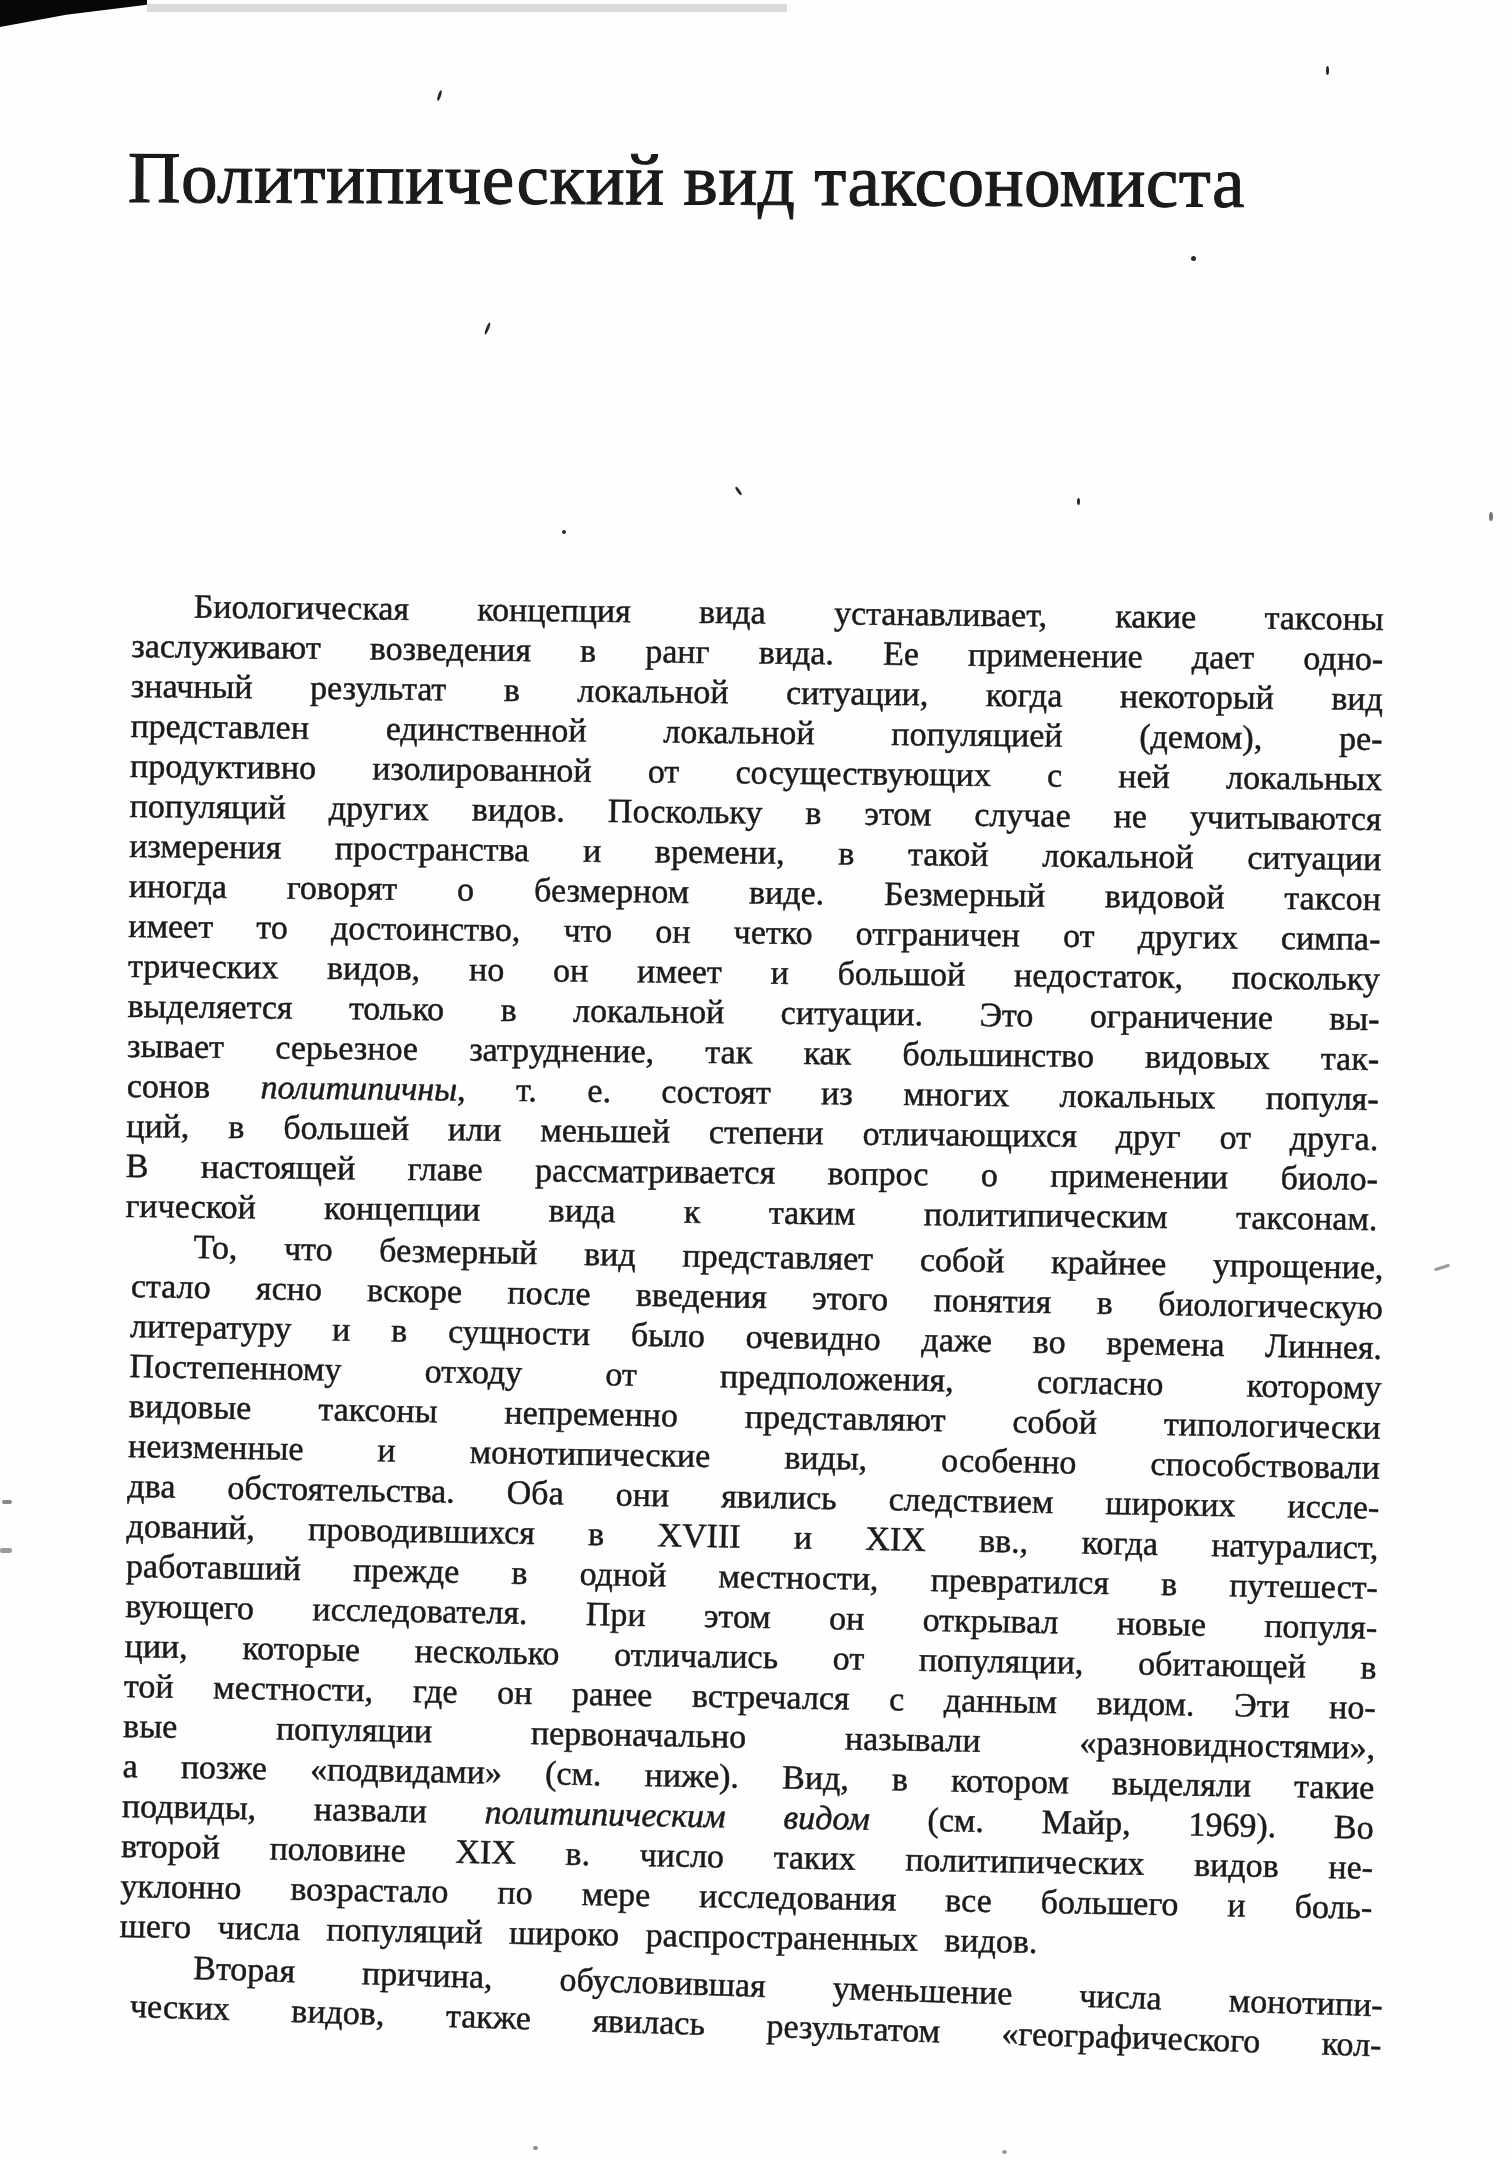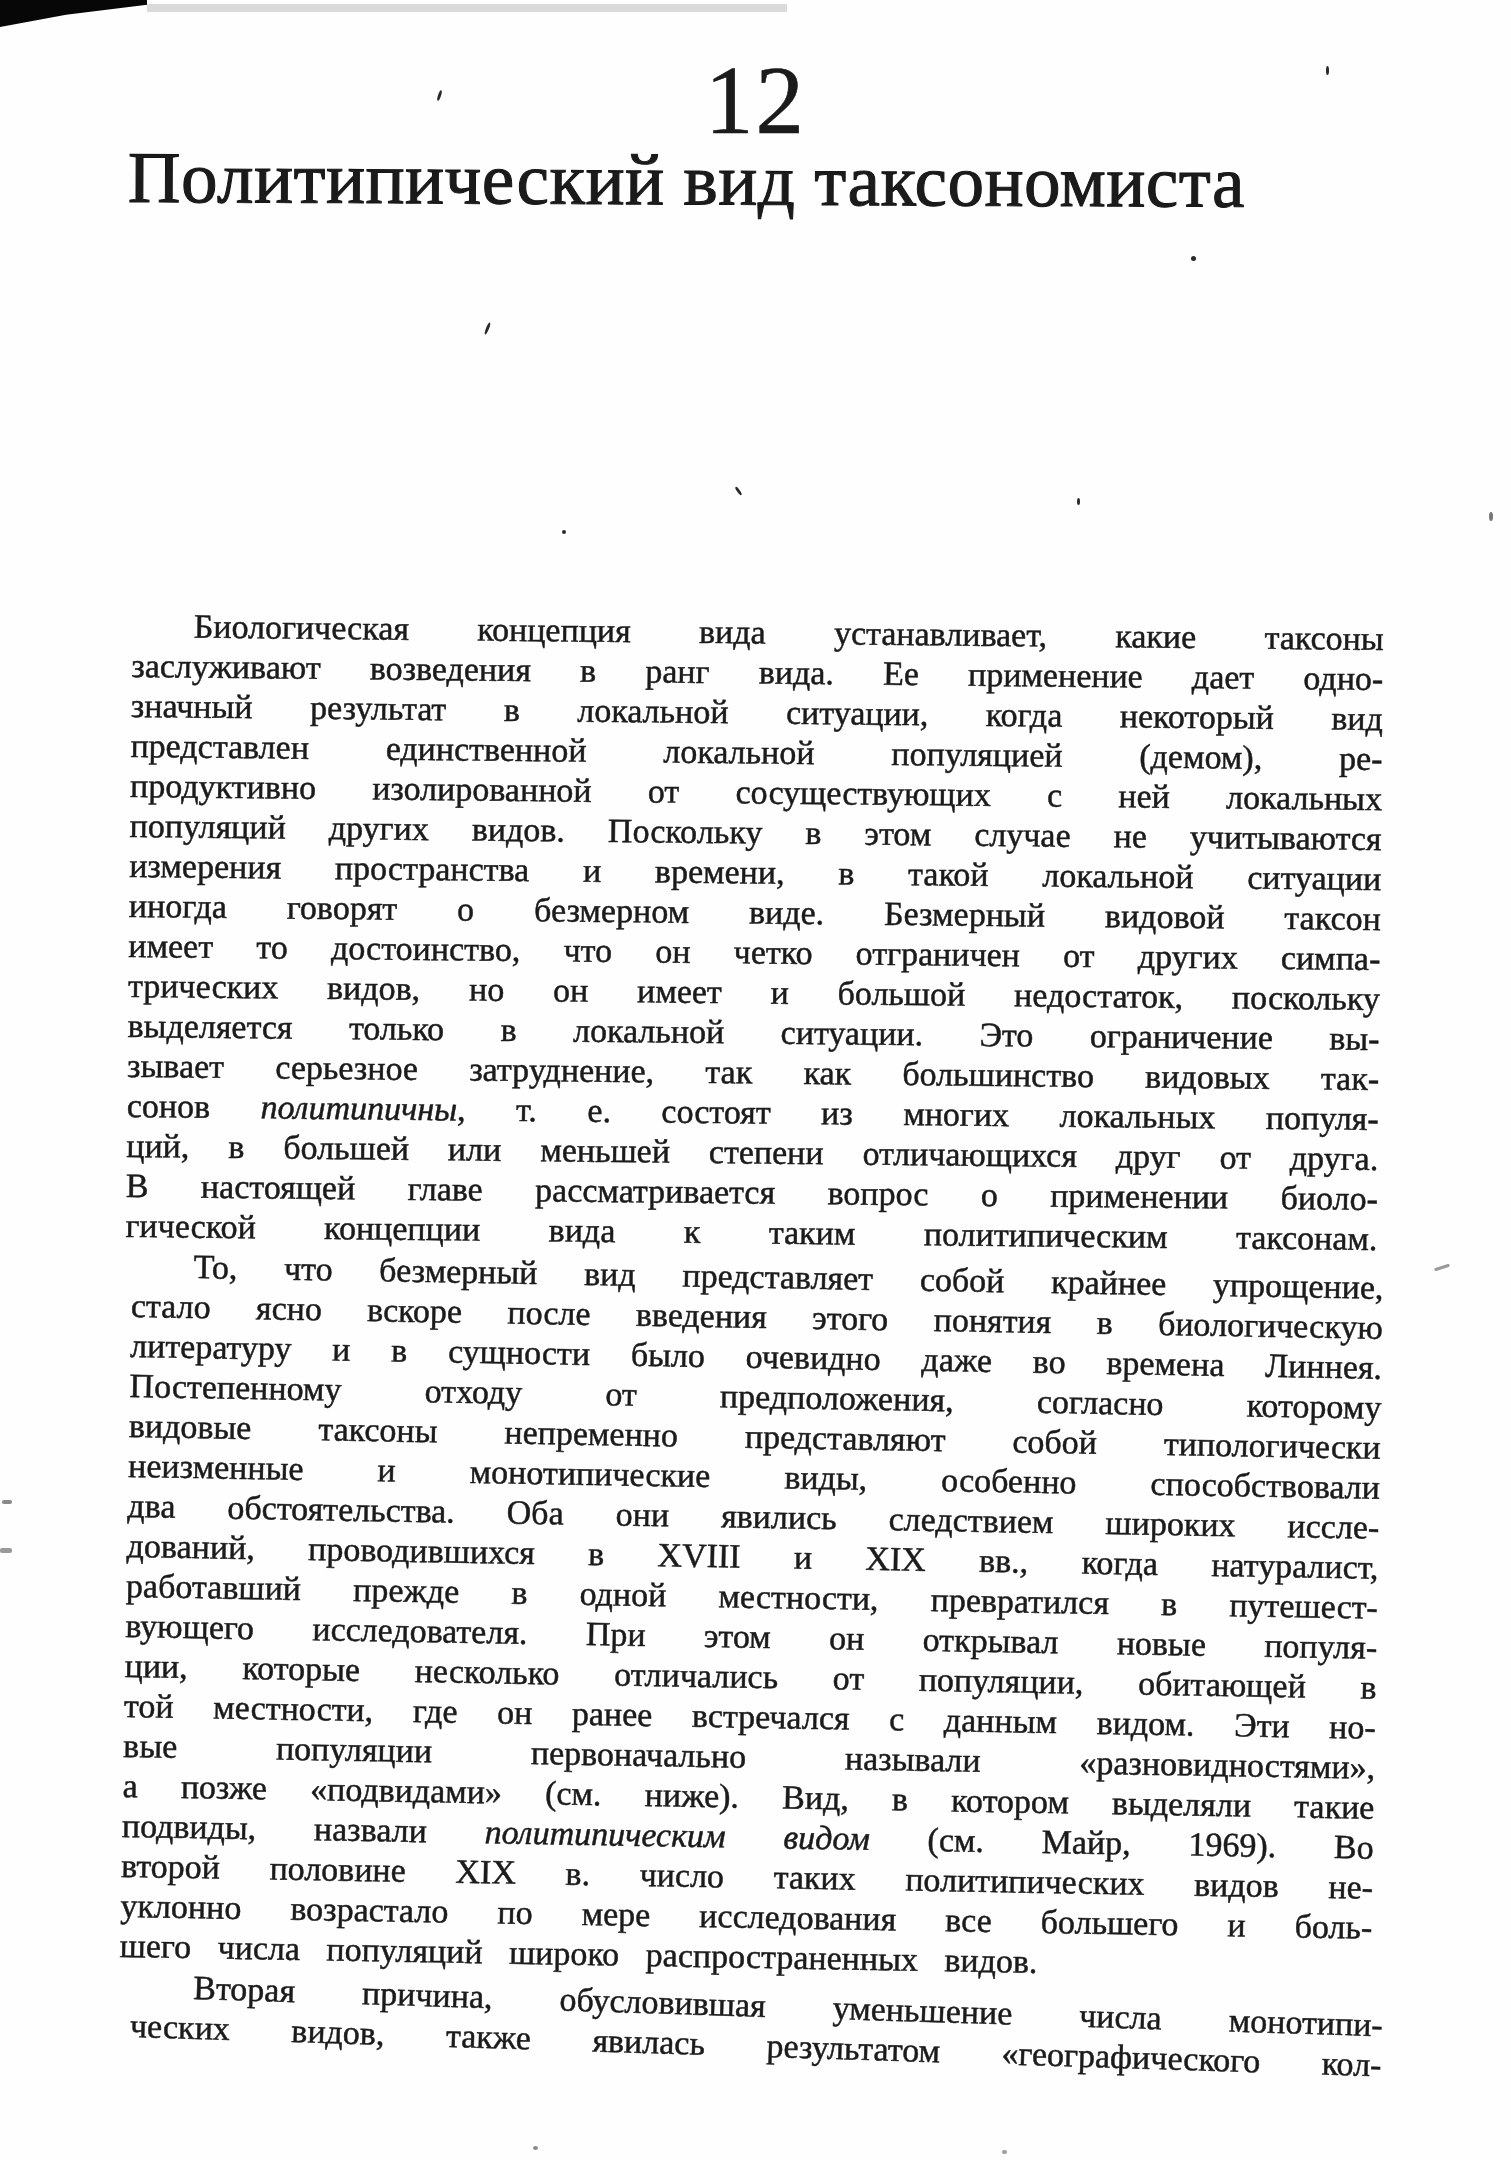--- a/index.html
+++ b/index.html
@@ -27,41 +27,39 @@
     position:absolute;top:141px;left:128px;width:1300px;margin:0;
     font-size:73px;font-weight:400;line-height:1;letter-spacing:.5px;white-space:nowrap;
     -webkit-text-stroke:1px #151515;
     transform:rotate(.25deg);transform-origin:0 0;
   }
 
   
   .bodytext{
     position:absolute;left:132px;top:586px;width:1252px;
     font-size:34px;
-    margin-top:20px;
     -webkit-text-stroke:.5px #1c1c1c;
   }
   .para{transform-origin:0 0;}
   .p1{transform:rotate(.6deg);}
   .p2{transform:rotate(1deg);}
   .p3{transform:rotate(1.8deg);}
   .line{height:40px;line-height:40px;text-align:justify;text-align-last:justify;white-space:normal;}
   .line.indent{padding-left:62px;}
   .line.end{text-align-last:left;word-spacing:18px;}
   .it{font-style:italic;}
 </style>
 </head>
 <body>
 
 <div class="sheet">
 
   <div class="corner-artifact"></div>
   <div class="top-strip"></div>
 
-  <div class="chapter-number">12</div>
   <h1 class="chapter-title">Политипический вид таксономиста</h1>
 
   <div class="bodytext">
 
     <div class="para p1">
       <div class="line indent">Биологическая концепция вида устанавливает, какие таксоны</div>
       <div class="line">заслуживают возведения в ранг вида. Ее применение дает одно-</div>
       <div class="line">значный результат в локальной ситуации, когда некоторый вид</div>
       <div class="line">представлен единственной локальной популяцией (демом), ре-</div>
       <div class="line">продуктивно изолированной от сосуществующих с ней локальных</div>

